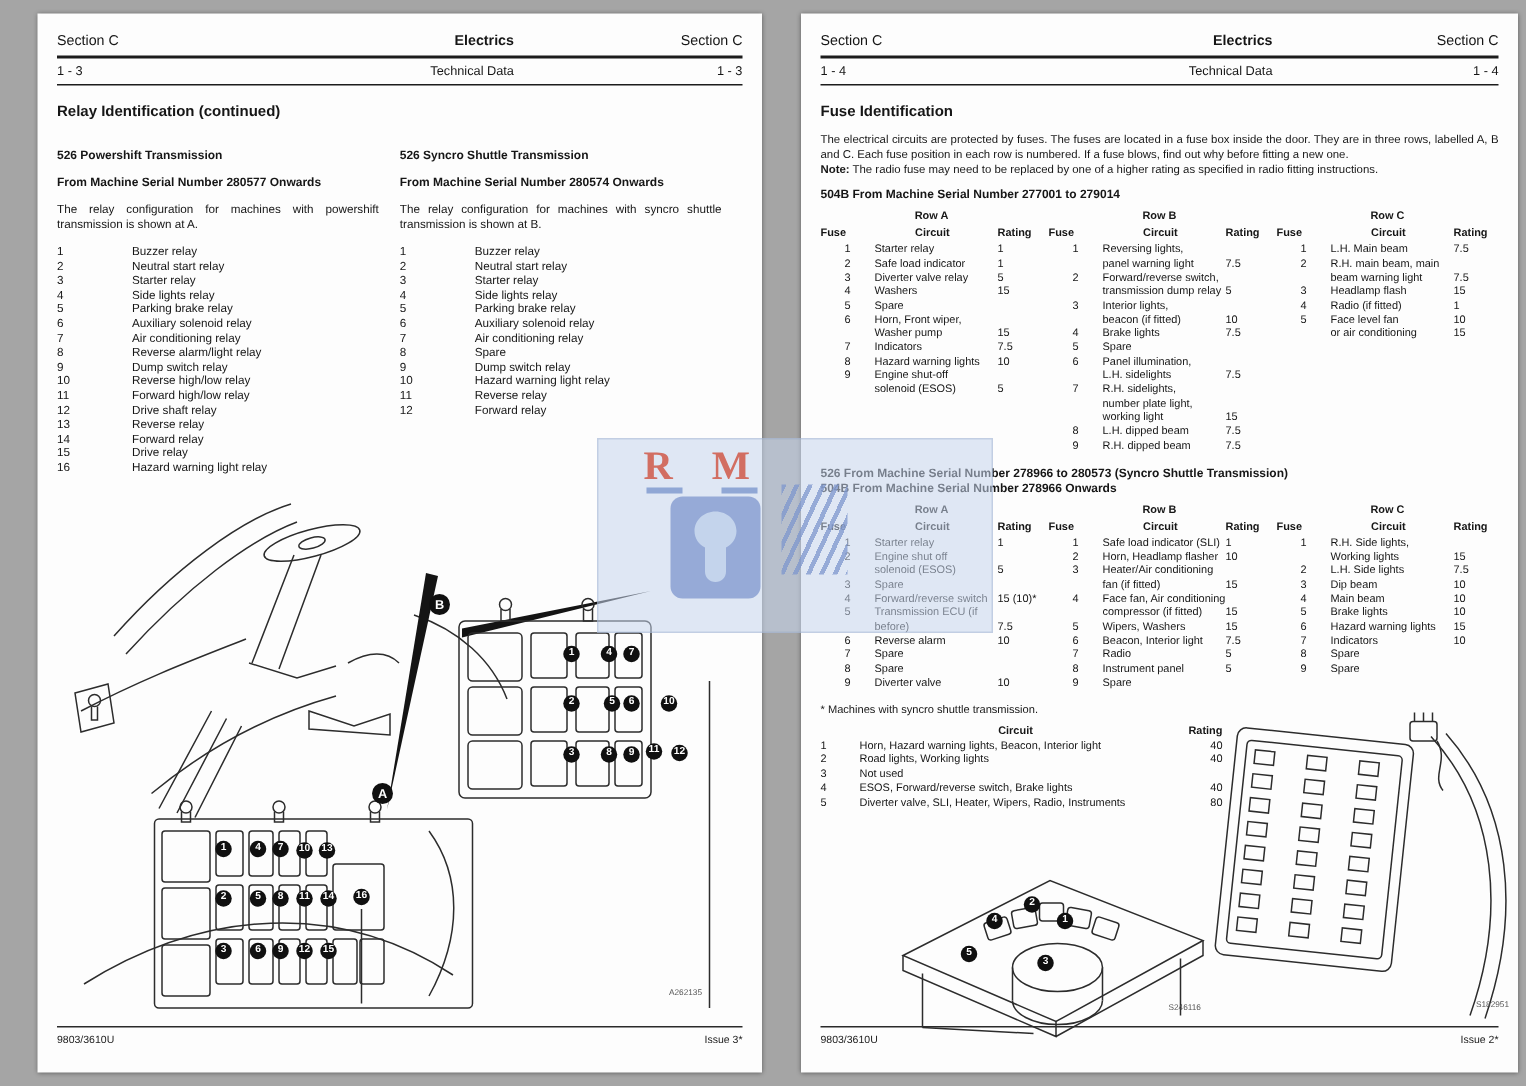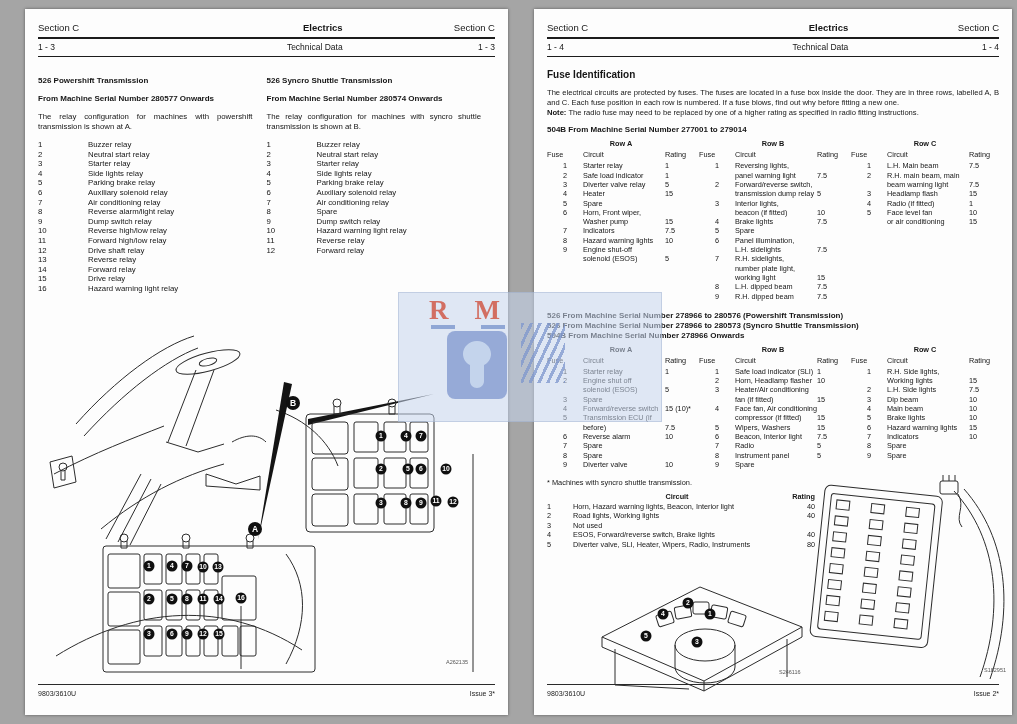--- a/index.html
+++ b/index.html
@@ -35,21 +35,21 @@
            transform:translate(-50%,-50%);line-height:1;}
   .callout-big{width:14px;height:14px;font-size:8.5px;}
   .figcode{position:absolute;font-size:5.5px;color:#555;}
   
   .rp-heading{font-size:10px;margin-top:12px;}
   .intro{font-size:7.6px;line-height:9.8px;margin-top:8px;text-align:justify;}
   .t-title{font-size:8px;margin-top:8px;line-height:10px;}
   .fusetables{display:flex;gap:4px;margin-top:4px;}
   .fgroup{width:150px;font-size:7.3px;}
   .fg-title{text-align:center;font-weight:bold;margin-bottom:2px;}
-  .fg-hdr{display:flex;font-weight:normal;margin-bottom:2px;}
+  .fg-hdr{display:flex;font-weight:bold;margin-bottom:2px;gap:27px;}
   .h-f{width:36px;}
   .h-c{flex:1;}
   .h-r{width:30px;}
   .fentry{display:flex;line-height:9.3px;}
   .e-f{width:36px;text-align:center;align-self:flex-start;}
   .e-c{flex:1;}
   .e-r{width:30px;align-self:flex-end;white-space:nowrap;}
   .footnote{font-size:7.4px;margin-top:9px;}
   .fl-head{font-size:8px;margin-top:9px;}
   .fuselinks{width:268px;font-size:7.3px;margin-top:5px;}
@@ -83,20 +83,21 @@
     <span>Section C</span>
     <span class="hc b">Electrics</span>
     <span class="hr">Section C</span>
   </div>
   <div class="hdr2">
     <span>1 - 3</span>
     <span class="hc">Technical Data</span>
     <span class="hr">1 - 3</span>
   </div>
 
+  <div class="lp-heading b">Relay Identification (continued)</div>
 
   <div class="cols">
     <div class="col">
       <div class="sub b">526 Powershift Transmission</div>
       <div class="sub b">From Machine Serial Number 280577 Onwards</div>
       <p class="para">The relay configuration for machines with powershift transmission is shown at A.</p>
       <div class="relay-list">
             <div class="relay-row">
               <span class="rn">1</span>
               <span class="rt">Buzzer relay</span>
@@ -382,21 +383,21 @@
           <div class="fentry">
             <span class="e-f">3</span>
             <span class="e-c">
               <div>Diverter valve relay</div>
             </span>
             <span class="e-r">5</span>
           </div>
           <div class="fentry">
             <span class="e-f">4</span>
             <span class="e-c">
-              <div>Heater</div>
+              <div>Washers</div>
             </span>
             <span class="e-r">15</span>
           </div>
           <div class="fentry">
             <span class="e-f">5</span>
             <span class="e-c">
               <div>Spare</div>
             </span>
             <span class="e-r"></span>
           </div>
@@ -555,21 +556,20 @@
             <span class="e-f"></span>
             <span class="e-c">
               <div>or air conditioning</div>
             </span>
             <span class="e-r">15</span>
           </div>
         </div>
       </div>
 
   <div class="t-title b" style="margin-top:10px;">
-    <div>526 From Machine Serial Number 278966 to 280576 (Powershift Transmission)</div>
     <div>526 From Machine Serial Number 278966 to 280573 (Syncro Shuttle Transmission)</div>
     <div>504B From Machine Serial Number 278966 Onwards</div>
   </div>
   <div class="fusetables">
         <div class="fgroup">
           <div class="fg-title">Row A</div>
           <div class="fg-hdr">
             <span class="h-f">Fuse</span>
             <span class="h-c">Circuit</span>
             <span class="h-r">Rating</span>

